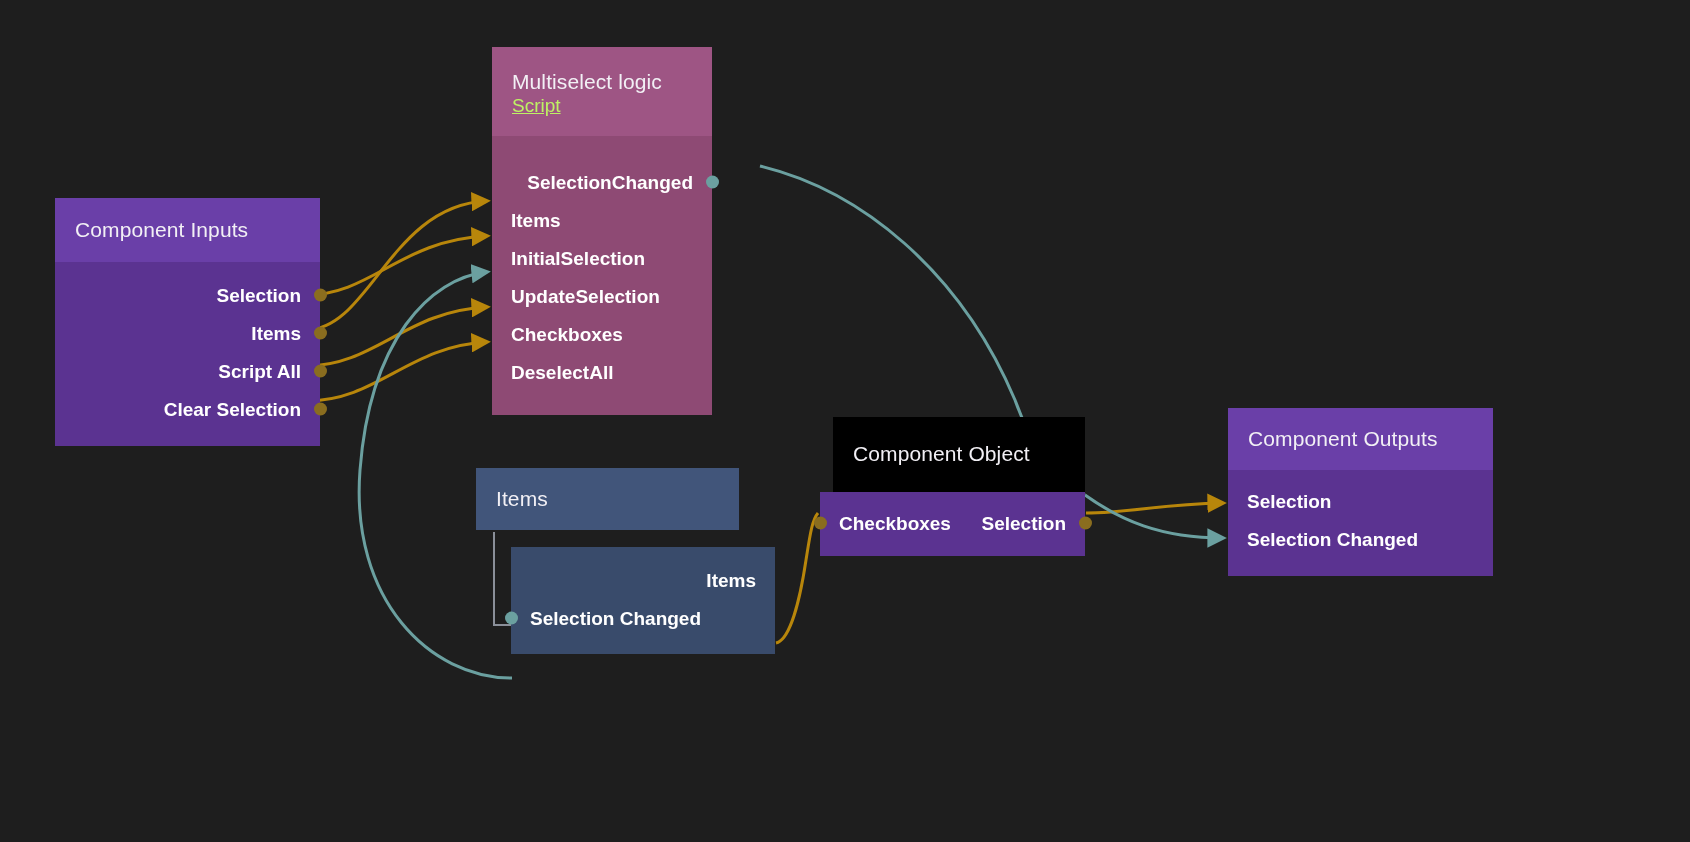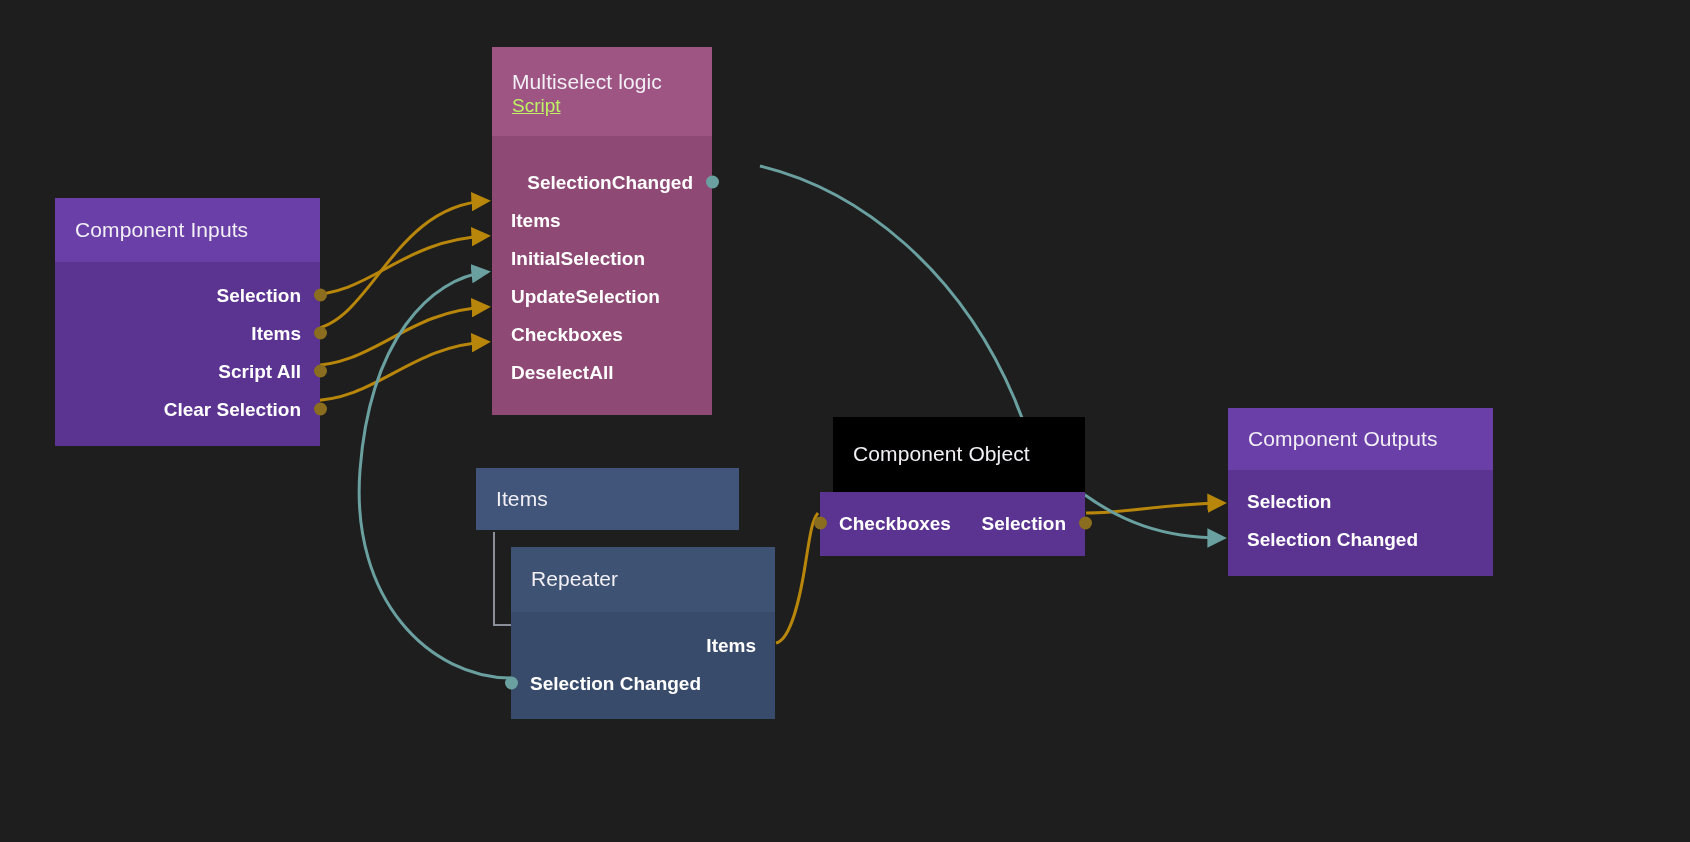--- a/index.html
+++ b/index.html
@@ -227,23 +227,20 @@
   </div>
 
   <div class="node" id="node-group">
     <div class="node-header">
       <div class="node-title">Items</div>
     </div>
   </div>
   <div id="group-bracket"></div>
 
   <div class="node" id="node-repeater">
-    <div class="node-header">
-      <div class="node-title">Repeater</div>
-    </div>
     <div class="node-body">
       <div class="port-row out">
         <span class="port-label">Items</span>
       </div>
       <div class="port-row in">
         <span class="dot teal left"></span>
         <span class="port-label">Selection Changed</span>
       </div>
     </div>
   </div>

